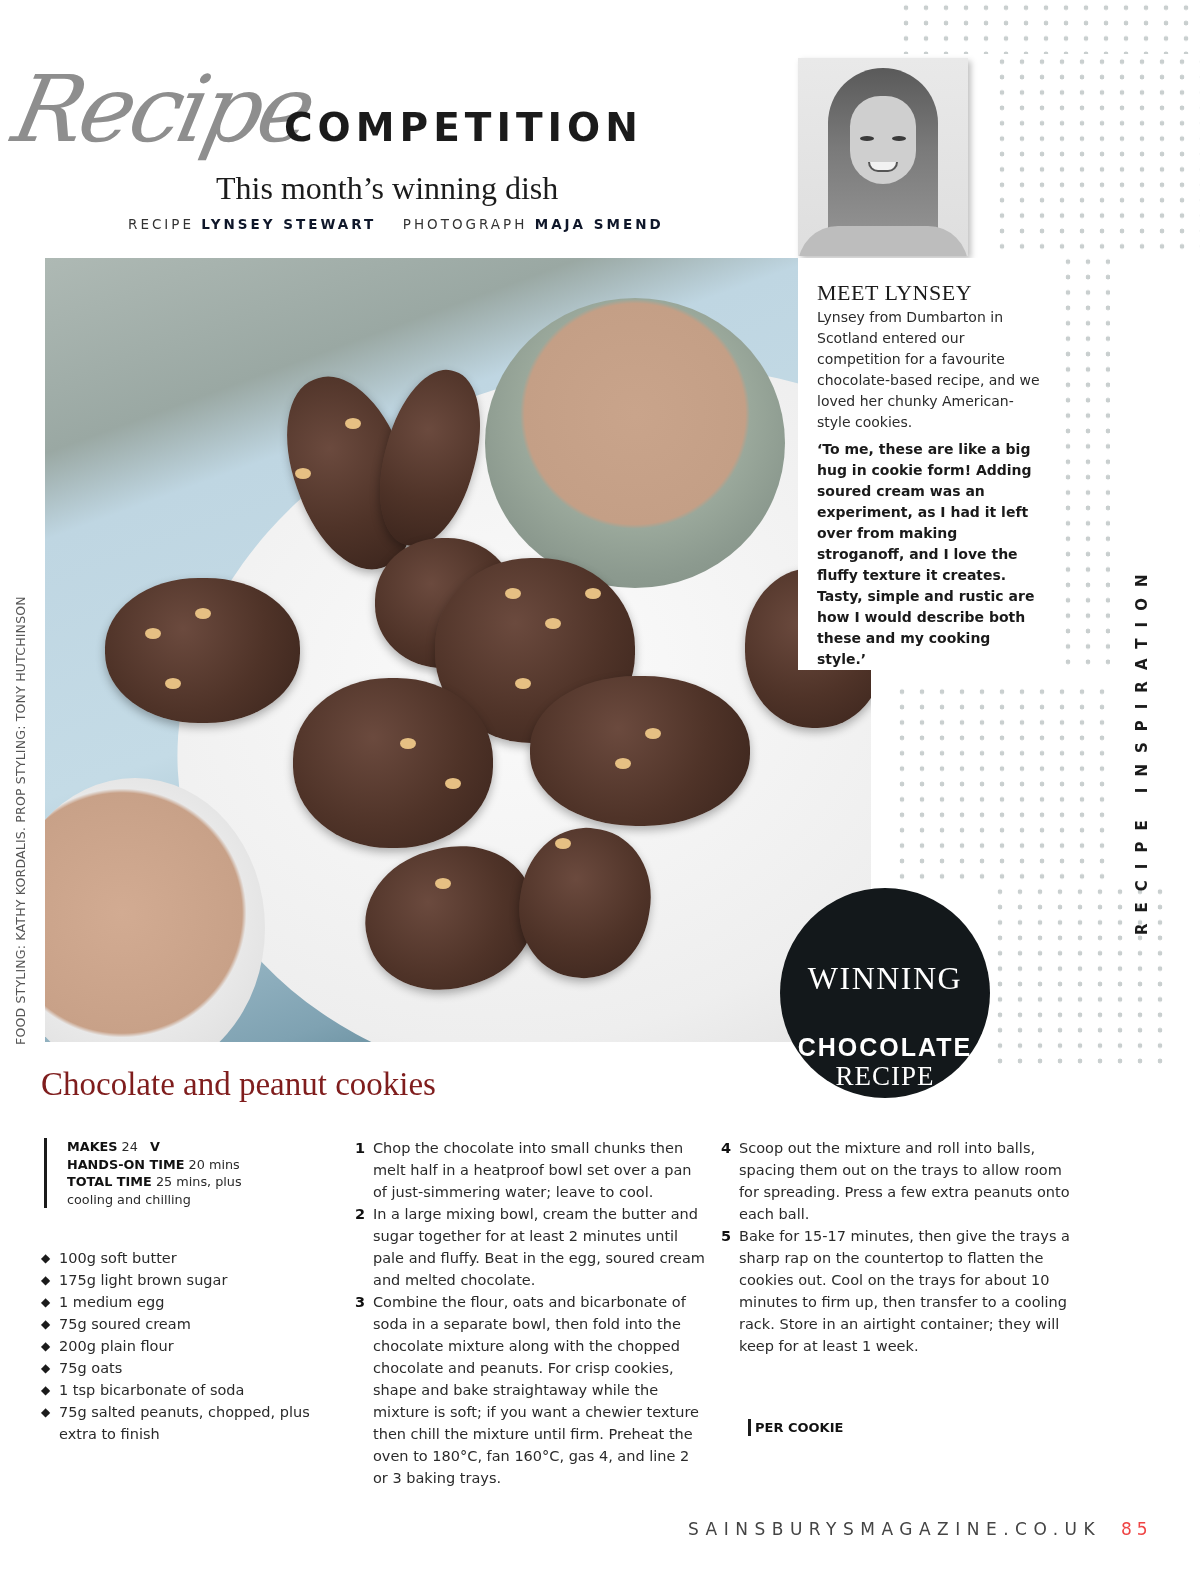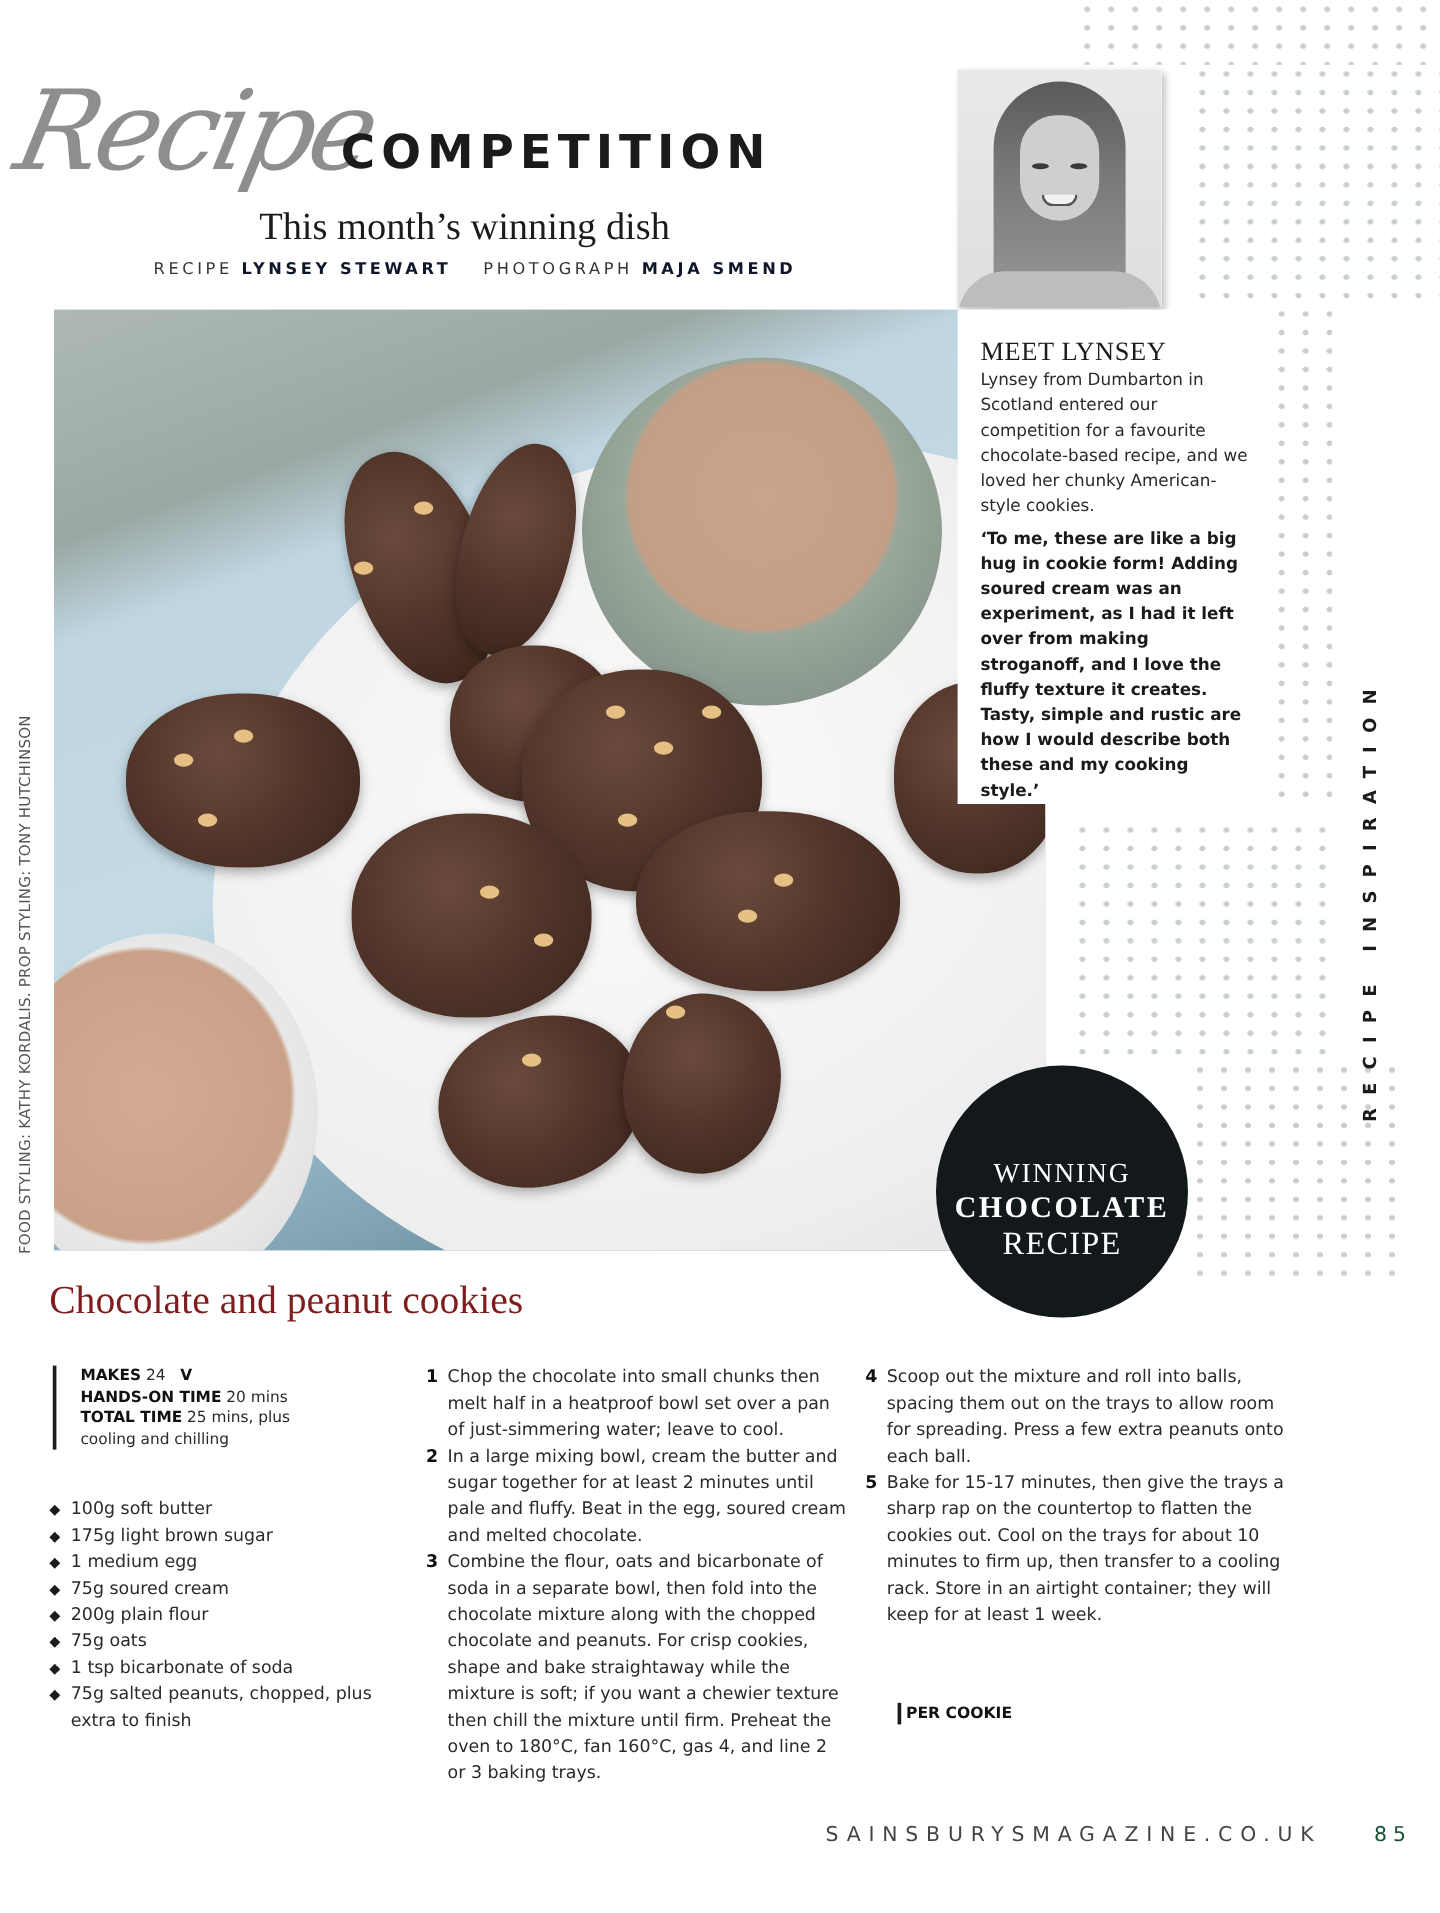--- a/index.html
+++ b/index.html
@@ -40,43 +40,43 @@
   .meet h3 { font-family:"Liberation Serif", serif; font-weight:normal; font-size:22px; letter-spacing:0.5px; color:#1b1b1b; line-height:1; margin-bottom:3px; }
   .meet p.intro { font-size:14px; line-height:21px; color:#2a2a2a; }
   .meet p.quote { margin-top:6px; font-size:14px; line-height:21px; font-weight:bold; color:#1a1a1a; }
 
   
   .side-left { position:absolute; left:13px; top:1045px; transform-origin:left top; transform:rotate(-90deg); font-size:12.5px; letter-spacing:0.2px; color:#555; white-space:nowrap; }
   .side-right { position:absolute; left:1133px; top:935px; transform-origin:left top; transform:rotate(-90deg); font-size:15px; font-weight:bold; letter-spacing:11px; color:#1b1b1b; white-space:nowrap; }
 
   
   .badge { position:absolute; left:780px; top:888px; width:210px; height:210px; border-radius:50%; background:#13181b; color:#fff; text-align:center; padding-top:76px; }
-  .badge .l1 { font-family:"Liberation Serif", serif; font-size:23px; letter-spacing:1.5px; line-height:28px; }
-  .badge .l2 { font-family:Liberation Serif, serif; font-weight:bold; font-size:25px; letter-spacing:2px; line-height:30px; }
+  .badge .l1 { font-family:"Liberation Serif", serif; font-size:32px; letter-spacing:1.5px; line-height:28px; }
+  .badge .l2 { font-family:Liberation Sans, sans-serif; font-weight:bold; font-size:25px; letter-spacing:2px; line-height:30px;margin-top:40px; }
   .badge .l3 { font-family:"Liberation Serif", serif; font-size:27px; letter-spacing:1px; line-height:28px; }
 
   
   .recipe-title { position:absolute; left:41px; top:1068px; font-family:"Liberation Serif", serif; font-size:33px; color:#7f1d1d; line-height:1; }
   .meta { position:absolute; left:44px; top:1138px; border-left:3px solid #1b1b1b; padding-left:20px; font-size:12.8px; line-height:17.5px; color:#2a2a2a; width:230px; }
   .meta b { font-weight:bold; color:#111; }
   .ingredients { position:absolute; left:41px; top:1247px; width:290px; list-style:none; font-size:14.5px; line-height:22px; color:#2a2a2a; }
   .ingredients li { padding-left:18px; position:relative; }
   .ingredients li::before { content:"\25C6"; position:absolute; left:0; top:0; font-size:12px; color:#1b1b1b; }
 
   .method { position:absolute; list-style:none; font-size:14.5px; line-height:22px; color:#2a2a2a; }
   .method li { position:relative; padding-left:18px; }
   .method .num { position:absolute; left:0; top:0; font-weight:bold; color:#111; }
   .method-col1 { left:355px; top:1137px; width:350px; }
   .method-col2 { left:721px; top:1137px; width:350px; }
 
   .nutrition { position:absolute; left:748px; top:1419px; border-left:3px solid #1b1b1b; padding-left:4px; font-size:12.5px; line-height:17px; color:#2a2a2a; width:240px; }
   .nutrition b { font-weight:bold; color:#111; font-size:13px; }
 
   .footer-site { position:absolute; left:688px; top:1519px; font-size:17px; letter-spacing:6.5px; color:#444; white-space:nowrap; }
-  .footer-page { position:absolute; left:1121px; top:1519px; font-size:17px; letter-spacing:5px; color:#14532d;margin-left:24px; }
+  .footer-page { position:absolute; left:1121px; top:1519px; font-size:17px; letter-spacing:5px; color:#ef4444; }
 </style>
 </head>
 <body>
 
 <div class="dots" style="left:896px; top:0; width:304px; height:54px;"></div>
 <div class="dots" style="left:992px; top:54px; width:208px; height:200px;"></div>
 <div class="dots" style="left:1058px; top:254px; width:52px; height:416px;"></div>
 <div class="dots" style="left:892px; top:684px; width:218px; height:200px;"></div>
 <div class="dots" style="left:990px; top:884px; width:176px; height:180px;"></div>
 

